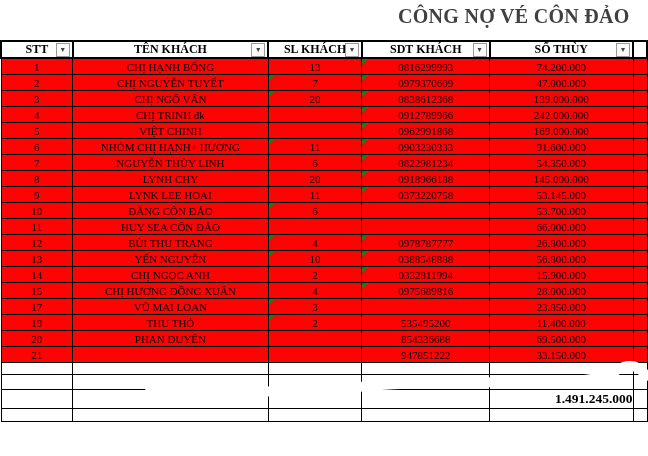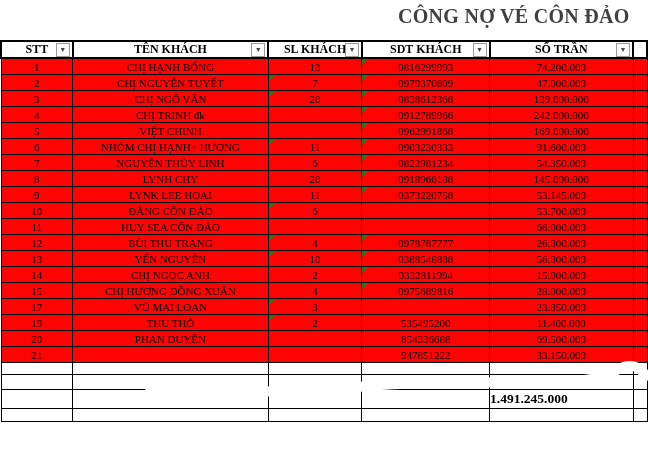--- a/index.html
+++ b/index.html
@@ -7,21 +7,21 @@
          font-family:"Liberation Serif", serif;}
   .title{position:absolute;left:398px;top:5px;font-size:20px;font-weight:bold;
          color:#404040;white-space:nowrap;letter-spacing:.3px;}
   table.sheet{position:absolute;top:40px;left:0;border-collapse:collapse;table-layout:fixed;padding-left:30px;}
   td,th{padding:0;margin:0;overflow:hidden;white-space:nowrap;vertical-align:middle;}
   th.hdr{border:2px solid #000;background:#fff;font-size:12px;font-weight:bold;
          height:14px;text-align:center;position:relative;color:#000;}
   td.red{background:#fd0404;border:1px solid #000;height:15px;font-size:11px;
          text-align:center;position:relative;color:#14060
 6;}
-  td.wht{background:#fff;border:1px solid #000;text-align:left;position:relative;}
+  td.wht{background:#fff;border:1px solid #000;text-align:right;position:relative;}
   tr.rowA td{height:11px;}
   tr.rowB td{height:14px;}
   tr.rowTotal td{height:18px;font-size:13.5px;font-weight:bold;color:#000;}
   tr.rowC td{height:12px;}
   .dd{position:absolute;right:2px;top:1px;width:12px;height:12px;border:1px solid #9a9a9a;
       background:#fbfbfb;font-size:8px;line-height:11px;text-align:center;color:#444;
       font-family:"DejaVu Sans", sans-serif;}
   .flag{position:absolute;left:0;top:0;width:0;height:0;
         border-top:6px solid #1d7a1d;border-right:6px solid transparent;}
   svg.scribble{position:absolute;left:0;top:0;pointer-events:none;}
@@ -54,21 +54,21 @@
         </th>
         <th class="hdr">
           <span>SL KHÁCH</span>
           <span class="dd"><span>▾</span></span>
         </th>
         <th class="hdr">
           <span>SDT KHÁCH</span>
           <span class="dd"><span>▾</span></span>
         </th>
         <th class="hdr">
-          <span>SỐ TRẦN</span>
+          <span>SỐ THÙY</span>
           <span class="dd"><span>▾</span></span>
         </th>
         <th class="hdr"></th>
       </tr>
     </thead>
     <tbody>
         <tr>
           <td class="red"><span>1</span></td>
           <td class="red"><span>CHỊ HẠNH BỐNG</span></td>
           <td class="red"><span>13</span></td>

